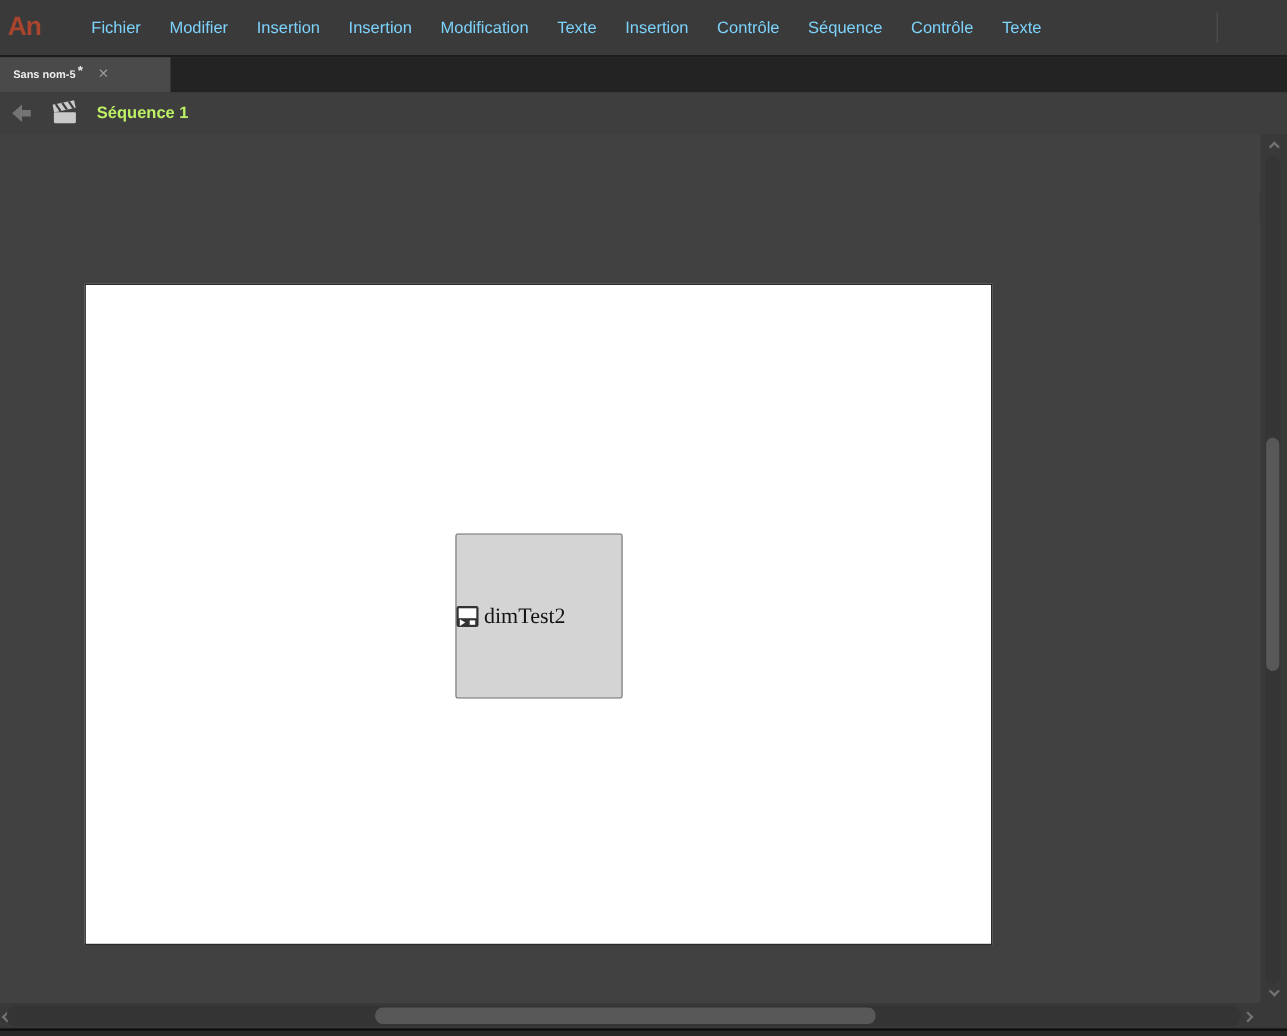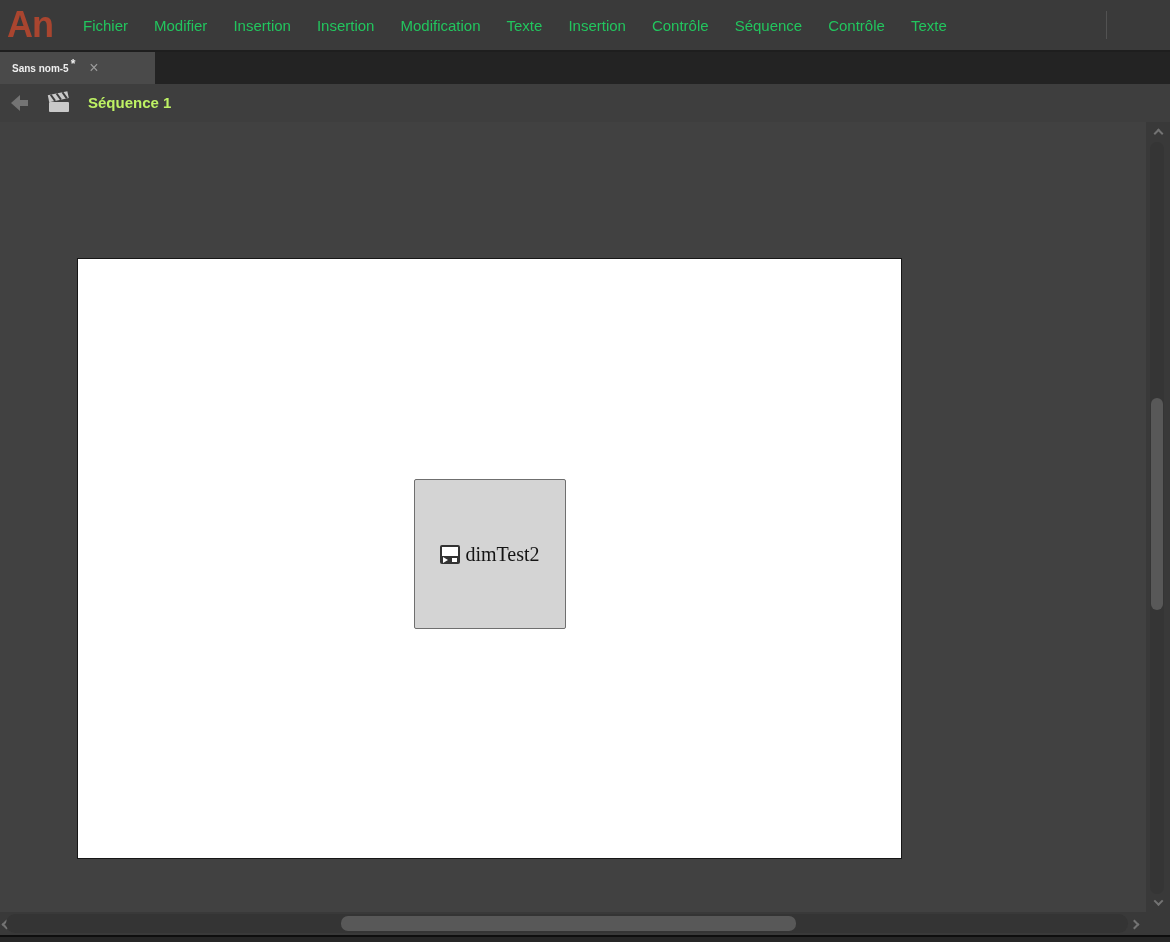--- a/index.html
+++ b/index.html
@@ -2,24 +2,24 @@
 <html><head>
 <meta charset="utf-8">
 <style>
   * { margin:0; padding:0; box-sizing:border-box; }
   html,body { width:1170px; height:942px; background:#414141; overflow:hidden;
               font-family:"Liberation Sans", sans-serif; }
   .app { position:relative; width:1170px; height:942px; background:#414141; }
 
   
   .menubar { position:absolute; left:0; top:0; width:1170px; height:50px; background:#3a3a3a; }
-  .logo { position:absolute; left:7px; top:1px; font-size:36px; font-weight:700;
+  .logo { position:absolute; left:7px; top:1px; font-size:24px; font-weight:700;
           color:#a9452f; letter-spacing:-1px; line-height:48px; }
   .menus { position:absolute; left:70px; top:0; height:50px; display:flex; align-items:center; }
-  .menu-item { color:#22c55e; font-size:15px; padding:0 13px; cursor:default; white-space:nowrap; }
+  .menu-item { color:#7dd3fc; font-size:15px; padding:0 13px; cursor:default; white-space:nowrap; }
   .menu-divider { position:absolute; left:1106px; top:11px; width:1px; height:28px; background:#525252; }
   .menubar-sep { position:absolute; left:0; top:50px; width:1170px; height:2px; background:#1e1e1e; }
 
   
   .tabbar { position:absolute; left:0; top:52px; width:1170px; height:32px; background:#232323; }
   .tab { position:absolute; left:0; top:0; width:155px; height:32px; background:#4a4a4a;
          display:flex; align-items:center; padding-left:12px; }
   .tab-label { color:#efefef; font-size:10px; font-weight:700; }
   .tab-mod { color:#efefef; font-size:12px; font-weight:700; vertical-align:top; position:relative; top:-4px; margin-left:2px; }
   .tab-close { color:#9c9c9c; font-size:16px; font-weight:400; margin-left:14px; line-height:16px; }
@@ -46,23 +46,23 @@
   .chev.down  { transform:rotate(45deg) translate(-1px,-1px); }
   .chev.up    { transform:rotate(-135deg); }
   .chev.left  { transform:rotate(135deg); }
   .chev.right { transform:rotate(-45deg); }
   .chev.dim { border-color:#737373; width:7px; height:7px; }
 
   
   .pasteboard { position:absolute; left:0; top:122px; width:1146px; height:790px; background:#414141; }
   .stage { position:absolute; left:77px; top:136px; width:825px; height:601px;
            background:#ffffff; border:1px solid #161616; }
-  .component { position:absolute; left:336px; top:220px; width:152px; height:150px;
+  .component { position:absolute; left:336px; top:226px; width:152px; height:150px;
                background:#d4d4d4; border:1px solid #6f6f6f; border-radius:2px;
-               display:flex; align-items:center; justify-content:center; gap:5px; }
+               display:flex; align-items:center; justify-content:flex-start; gap:5px; }
   .comp-icon { position:relative; width:20px; height:19px; background:#333333; border-radius:2px; flex:none; }
   .comp-icon .screen { position:absolute; left:2px; top:2px; width:16px; height:9px; background:#ffffff; }
   .comp-icon .play { position:absolute; left:3px; top:12px; width:0; height:0;
                      border-top:3px solid transparent; border-bottom:3px solid transparent;
                      border-left:5px solid #ffffff; }
   .comp-icon .dot { position:absolute; left:12px; top:13px; width:5px; height:4px; background:#ffffff; }
   .comp-label { font-family:"Liberation Serif", serif; font-size:20px; color:#141414; }
 
   
   .vscroll { position:absolute; left:1146px; top:122px; width:24px; height:790px; background:#393939; }

